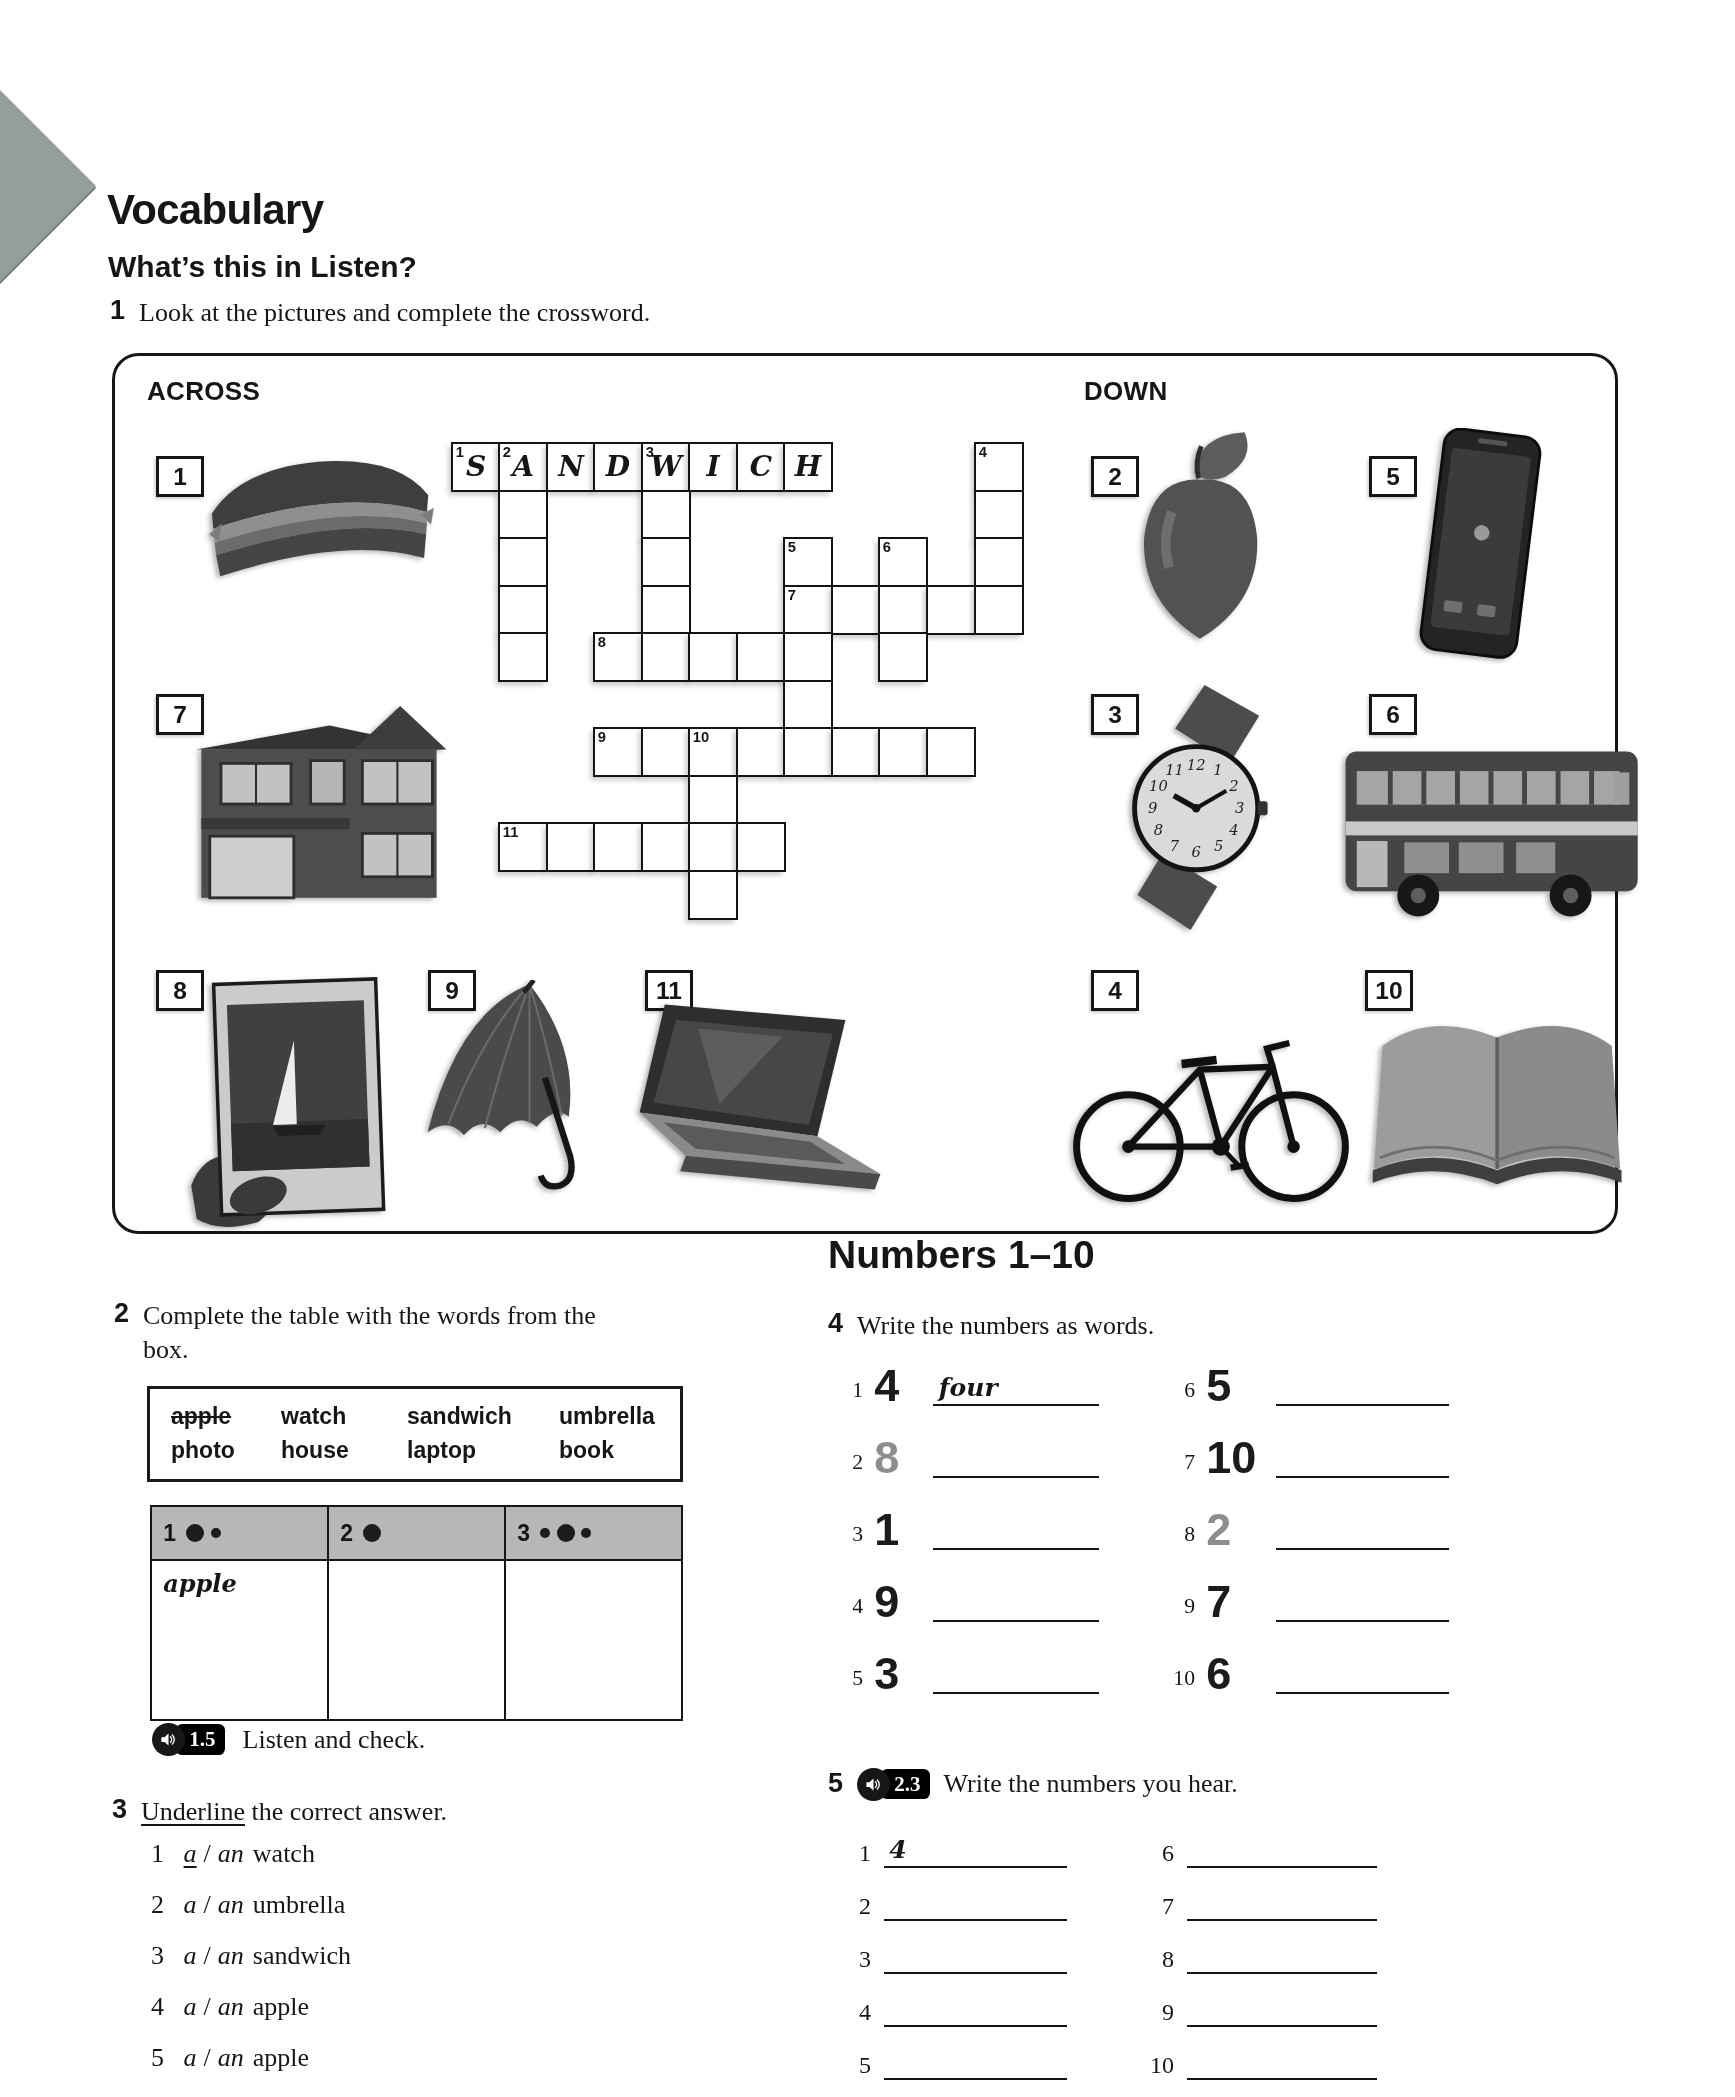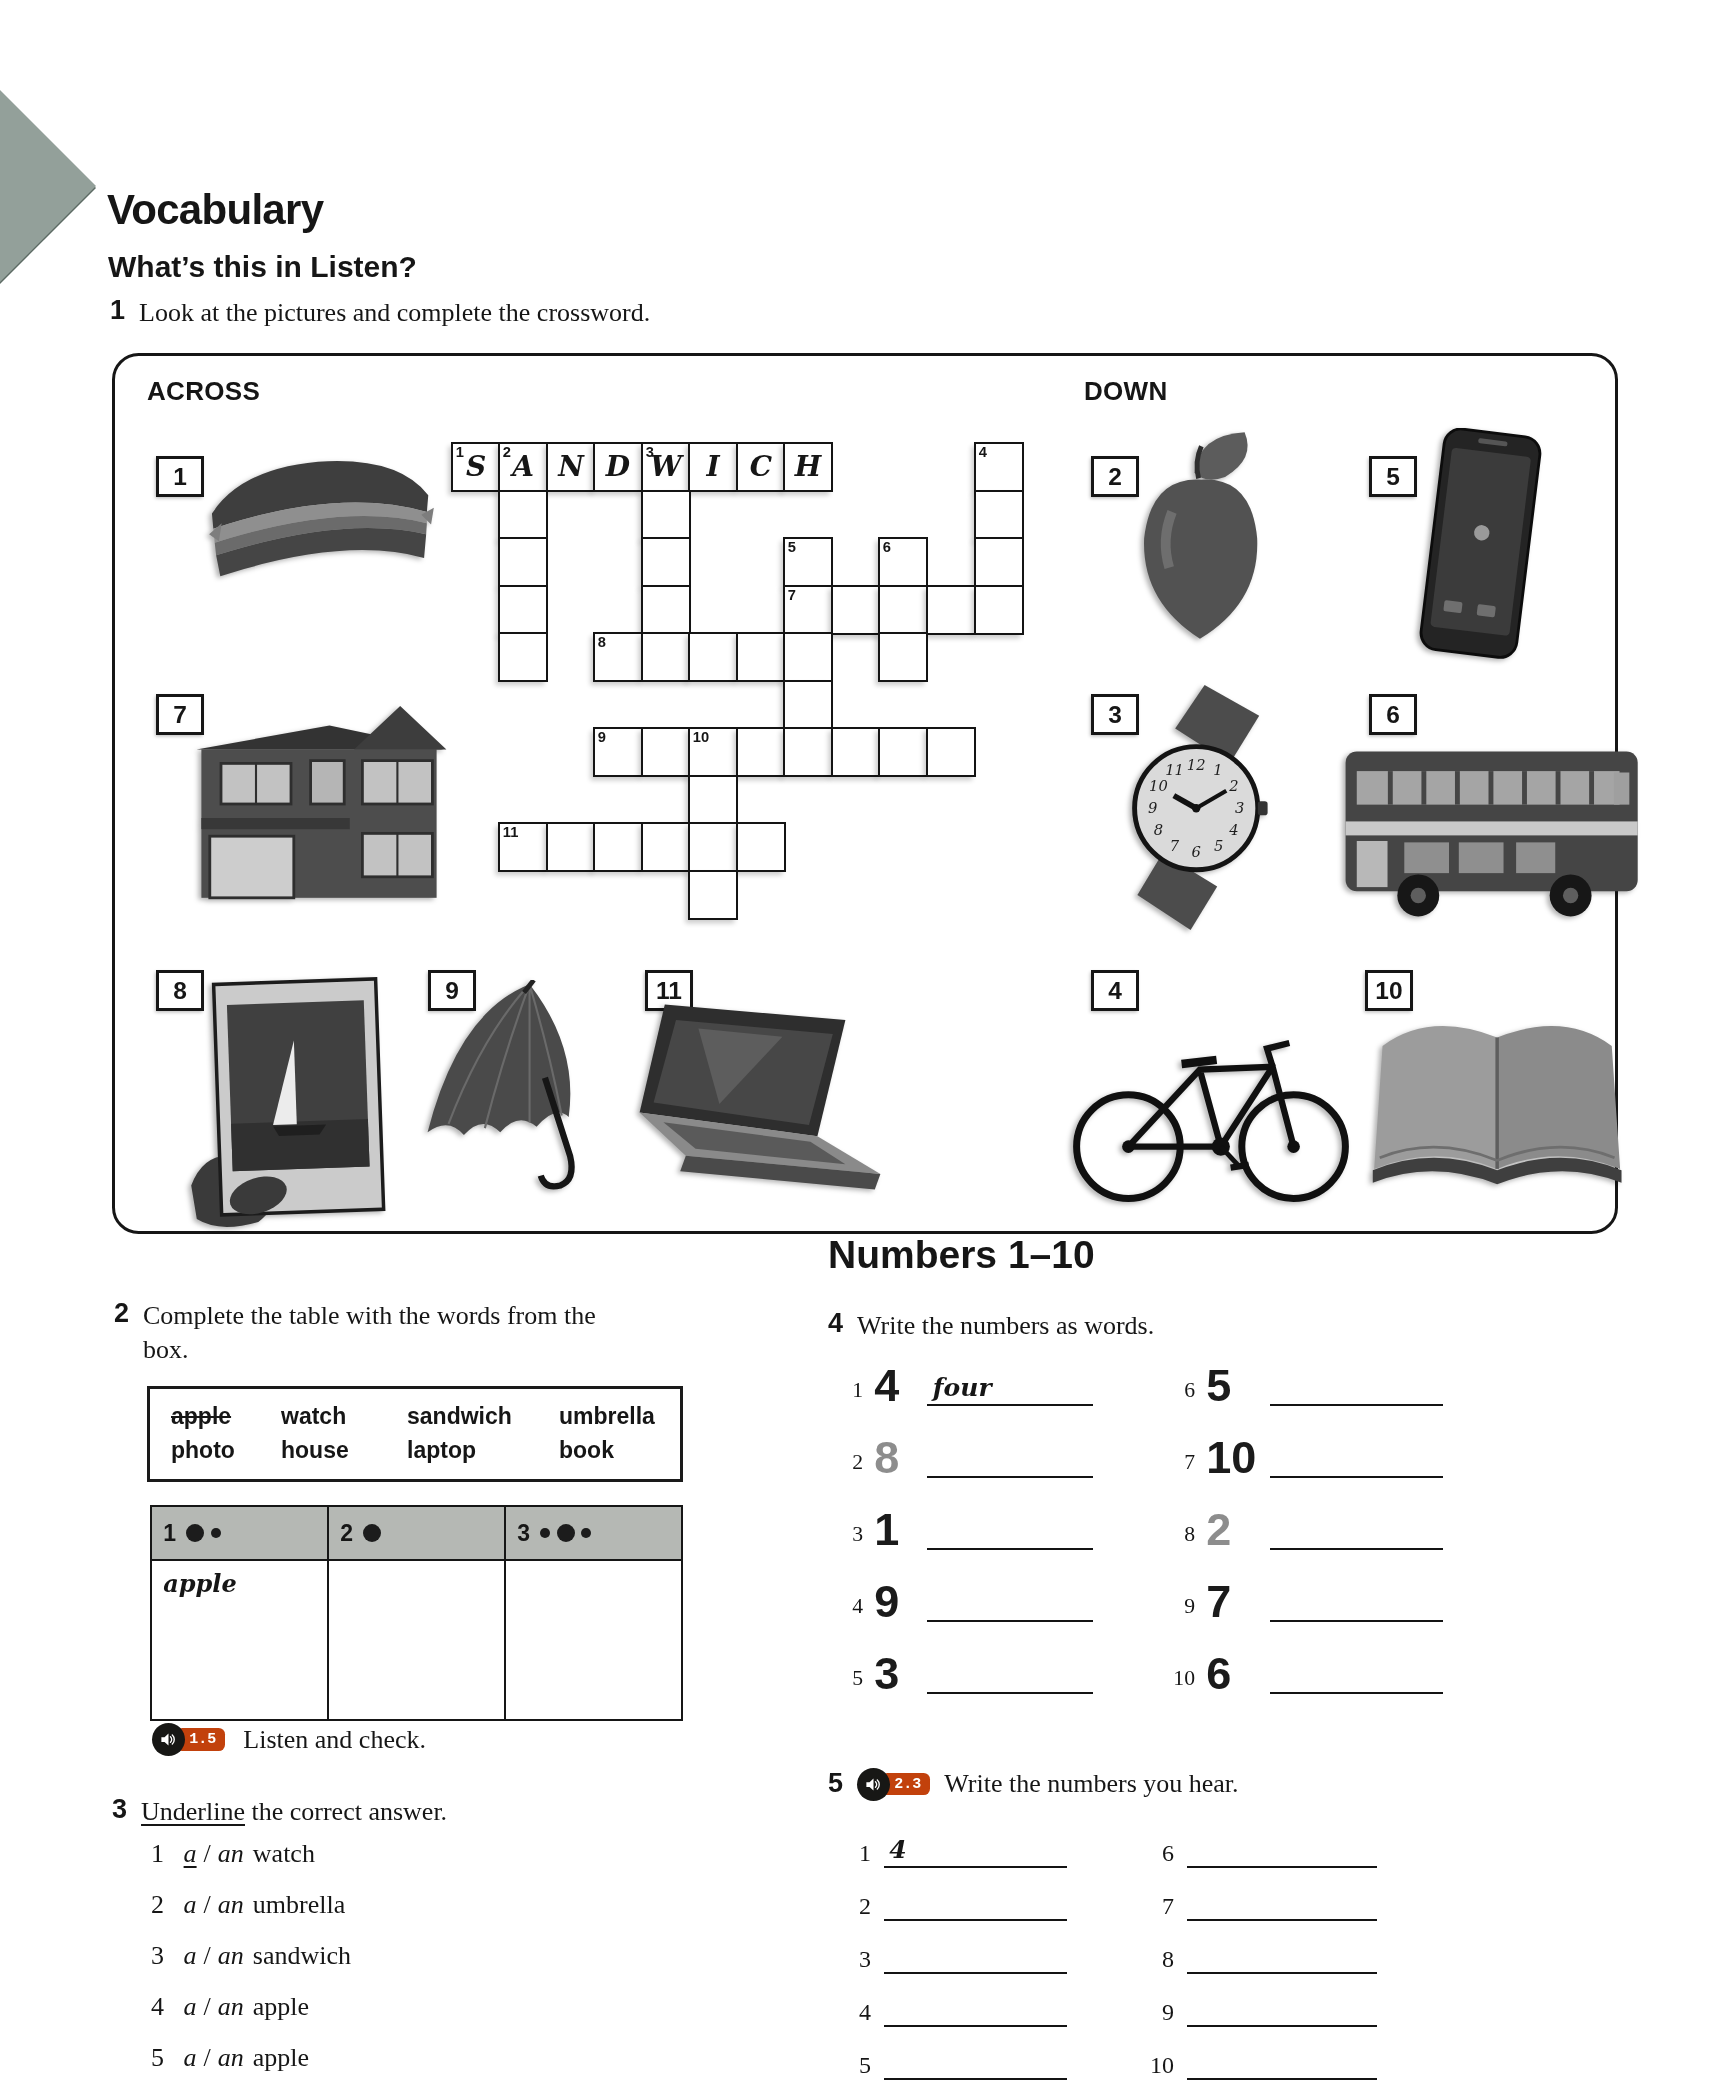--- a/index.html
+++ b/index.html
@@ -62,22 +62,22 @@
   .bcell{flex:1;}
   .bcell:not(:last-child){border-right:2.8px solid #161616;}
   .hand{font-family:"DejaVu Serif",serif;font-style:italic;font-weight:600;font-size:24px;}
   .bcell .hand{display:block;padding:8.4px 0 0 11.2px;}
 
   
   .audio-row{position:absolute;display:flex;align-items:center;gap:18px;}
   .audio-badge{display:inline-flex;align-items:center;}
   .ab-circle{width:33px;height:33px;border-radius:50%;background:#171715;display:flex;
     align-items:center;justify-content:center;z-index:2;}
-  .ab-num{background:#c2410c;color:#fff;font-family:Liberation Mono, monospace;font-weight:700;
-    font-size:15px;border-radius:6.3px;padding:2.8px 9px 2.8px 13.3px;margin-left:-9px;}
+  .ab-num{background:#000000;color:#fff;font-family:Liberation Serif, serif;font-weight:700;
+    font-size:21px;border-radius:6.3px;padding:2.8px 9px 2.8px 13.3px;margin-left:-9px;}
   .audio-text{font-size:26px;}
 
   
   #ex3-items{position:absolute;left:143px;top:1839px;width:447px;}
   .ex3item{height:51px;display:flex;align-items:flex-start;font-size:26px;}
   .ex3item .idx{width:21px;text-align:right;margin-right:19.6px;}
   .art{font-style:italic;}
   .art.u{text-decoration:underline;text-underline-offset:4.2px;text-decoration-thickness:1.7px;}
   .sep{margin:0 7px;}
   .noun{margin-left:9px;}
@@ -87,21 +87,21 @@
     font-family:"Liberation Sans",sans-serif;font-weight:700;font-size:39px;}
 
   
   .ex4col{position:absolute;width:294px;}
   .ex4item{height:72px;display:flex;align-items:flex-end;}
   .ex4item .idx{width:25px;text-align:right;font-size:21.7px;padding-bottom:2.8px;}
   .ex4item .numeral{min-width:52px;margin-left:11.2px;font-family:"Liberation Sans",sans-serif;
     font-weight:700;font-size:45px;line-height:0.92;color:#1b1b1b;}
   .ex4item .numeral.gray{color:#8d8d8d;}
   .blank{position:relative;border-bottom:2.8px solid #141414;}
-  .ex4item .blank{width:166px;margin-left:1px;height:50px;}
+  .ex4item .blank{width:166px;margin-left:7px;height:50px;}
   .ex4col.c2 .idx{width:36px;}
   .ex4col.c2 .numeral{min-width:63px;}
   .ex4col.c2 .blank{width:173px;}
   .answer{position:absolute;left:5.6px;bottom:2.1px;font-family:"DejaVu Serif",serif;
     font-style:italic;font-weight:600;font-size:25px;white-space:nowrap;}
 
   
   .ex5col{position:absolute;width:294px;}
   .ex5item{height:53px;display:flex;align-items:flex-end;}
   .ex5item .idx{width:24px;text-align:right;font-size:24px;padding-bottom:1.4px;}

